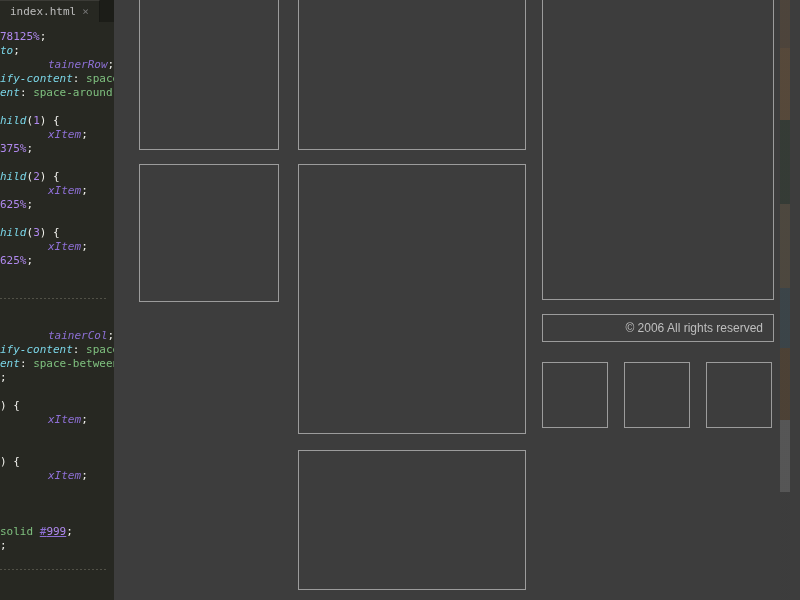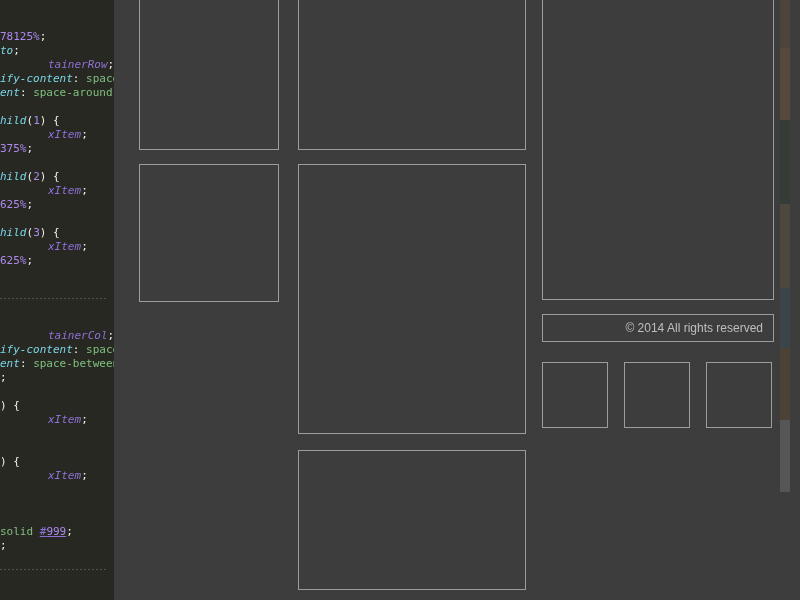--- a/index.html
+++ b/index.html
@@ -134,35 +134,41 @@
     background: linear-gradient(#5a4a3a 0 8%, #6b5238 8% 20%, #2f3a30 20% 34%,
                 #5a5040 34% 48%, #3a4a52 48% 58%, #59452f 58% 70%,
                 #6a6a6a 70% 82%, #3c3c3c 82% 100%);
     opacity: .55;
   }
 </style>
 </head>
 <body>
 
 <div class="editor">
+  <div class="tabstrip">
+    <div class="tab">
+      <span>index.html</span>
+      <span class="close">×</span>
+    </div>
+  </div>
   <div class="gutter"></div>
   <div class="code" id="code-block"><span class="ln"><span class="tok-num">78125%</span><span class="tok-punct">;</span></span><span class="ln"><span class="tok-prop">to</span><span class="tok-punct">;</span></span><span class="ln"><span class="tok-mixin">tainerRow</span><span class="tok-punct">;</span></span><span class="ln"><span class="tok-prop">ify-content</span><span class="tok-punct">:</span> <span class="tok-kw">space-aroun</span></span><span class="ln"><span class="tok-prop">ent</span><span class="tok-punct">:</span> <span class="tok-kw">space-around</span><span class="tok-punct">;</span></span><span class="ln"></span><span class="ln"><span class="tok-child">hild</span><span class="tok-punct">(</span><span class="tok-num">1</span><span class="tok-punct">)</span> <span class="tok-punct">{</span></span><span class="ln"><span class="tok-mixin">xItem</span><span class="tok-punct">;</span></span><span class="ln"><span class="tok-num">375%</span><span class="tok-punct">;</span></span><span class="ln"></span><span class="ln"><span class="tok-child">hild</span><span class="tok-punct">(</span><span class="tok-num">2</span><span class="tok-punct">)</span> <span class="tok-punct">{</span></span><span class="ln"><span class="tok-mixin">xItem</span><span class="tok-punct">;</span></span><span class="ln"><span class="tok-num">625%</span><span class="tok-punct">;</span></span><span class="ln"></span><span class="ln"><span class="tok-child">hild</span><span class="tok-punct">(</span><span class="tok-num">3</span><span class="tok-punct">)</span> <span class="tok-punct">{</span></span><span class="ln"><span class="tok-mixin">xItem</span><span class="tok-punct">;</span></span><span class="ln"><span class="tok-num">625%</span><span class="tok-punct">;</span></span><span class="ln"></span><span class="ln"></span><div class="sep-line"></div><span class="ln"></span><span class="ln"></span><span class="ln"><span class="tok-mixin">tainerCol</span><span class="tok-punct">;</span></span><span class="ln"><span class="tok-prop">ify-content</span><span class="tok-punct">:</span> <span class="tok-kw">space-betwe</span></span><span class="ln"><span class="tok-prop">ent</span><span class="tok-punct">:</span> <span class="tok-kw">space-between</span></span><span class="ln"><span class="tok-punct">;</span></span><span class="ln"></span><span class="ln"><span class="tok-punct">)</span> <span class="tok-punct">{</span></span><span class="ln"><span class="tok-mixin">xItem</span><span class="tok-punct">;</span></span><span class="ln"></span><span class="ln"></span><span class="ln"><span class="tok-punct">)</span> <span class="tok-punct">{</span></span><span class="ln"><span class="tok-mixin">xItem</span><span class="tok-punct">;</span></span><span class="ln"></span><span class="ln"></span><span class="ln"></span><span class="ln"><span class="tok-kw">solid</span> <span class="tok-hash">#<span class="tok-num">999</span></span><span class="tok-punct">;</span></span><span class="ln"><span class="tok-punct">;</span></span><span class="ln"></span><div class="sep-line"></div><span class="ln"></span></div>
 </div>
 
 <div class="preview">
 
   <div class="box bx-a"></div>
   <div class="box bx-b"></div>
   <div class="box bx-c"></div>
   <div class="box bx-d"></div>
   <div class="box bx-e"></div>
   <div class="box bx-f"></div>
 
   <div class="footerbox">
-    <span>© 2014 All rights reserved</span>
+    <span>© 2006 All rights reserved</span>
   </div>
 
   <div class="sq sq1"></div>
   <div class="sq sq2"></div>
   <div class="sq sq3"></div>
 
   <div class="stripe"></div>
 </div>
 
 </body></html>

